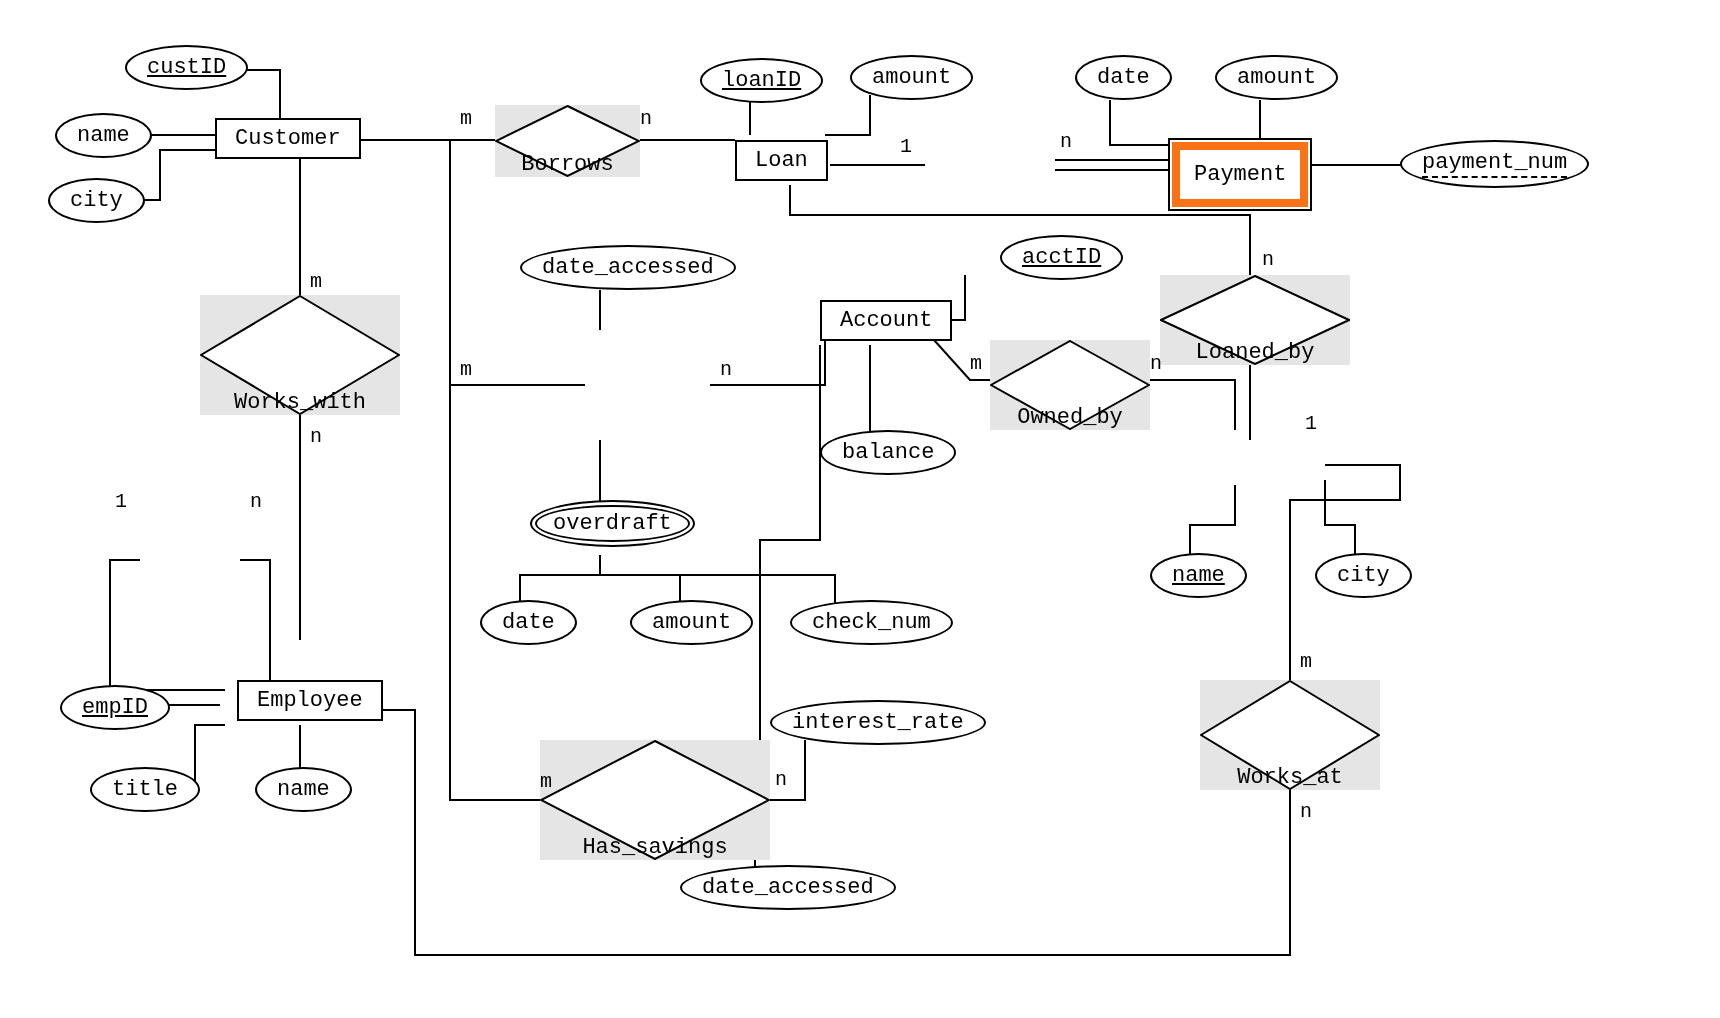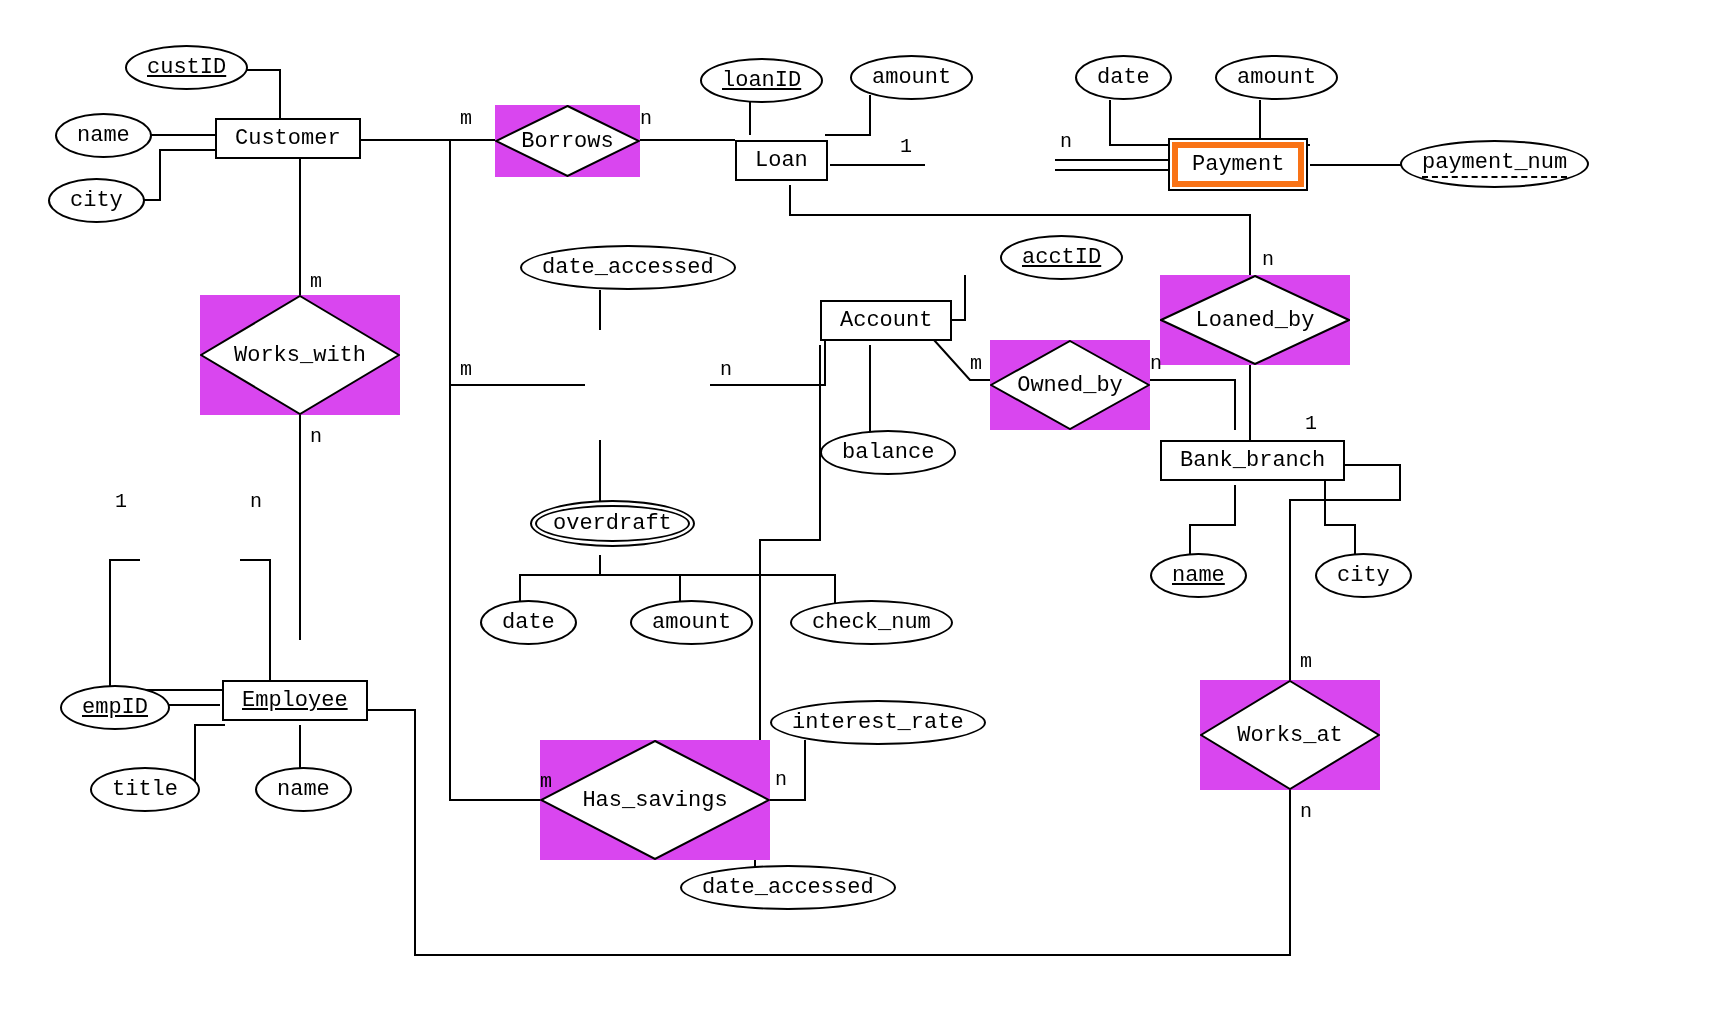--- a/index.html
+++ b/index.html
@@ -35,22 +35,22 @@
   }
   .entity {
     background: #fff;
     border: 2px solid #000;
     padding: 6px 18px;
   }
   .entity.weak {
     padding: 2px;
   }
   .entity.weak .inner {
-    border: 6px solid #f97316;
-    padding: 4px 14px;
+    border: 8px solid #f97316;
+    padding: 12px 14px;
   }
   .attr {
     background: #fff;
     border: 2px solid #000;
     border-radius: 50%;
     padding: 8px 20px;
   }
   .attr.key .txt { text-decoration: underline; }
   .attr.dkey .txt {
     border-bottom: 2px dashed #000;
@@ -59,21 +59,22 @@
   .attr.multi {
     padding: 3px;
     justify-content: flex-end;
   }
   .attr.multi .inner {
     border: 2px solid #000;
     border-radius: 50%;
     padding: 4px 16px;
   }
   .diamond {
-    background: #d946ef;
+    background: #e5e5e5;
+    align-items: flex-end;
   }
   .diamond svg {
     position: absolute;
     inset: 0;
     width: 100%;
     height: 100%;
     z-index: -1;
   }
   .cardlbl {
     position: absolute;
@@ -162,24 +163,21 @@
     </div>
 <div class="box entity" style="left:735px; top:140px;">
       <span class="txt">Loan</span>
     </div>
 <div class="box entity weak" style="left:1168px; top:138px;">
       <span class="inner"><span class="txt">Payment</span></span>
     </div>
 <div class="box entity" style="left:820px; top:300px;">
       <span class="txt">Account</span>
     </div>
-<div class="box entity" style="left:1160px; top:440px;">
-      <span class="txt">Bank_branch</span>
-    </div>
-<div class="box entity" style="left:222px; top:680px;text-decoration:underline;">
+<div class="box entity" style="left:237px; top:680px;">
       <span class="txt">Employee</span>
     </div>
 
 <div class="box diamond" style="left:495px; top:105px; width:145px; height:72px;">
   <svg viewBox="0 0 145 72" preserveAspectRatio="none">
         <polygon points="72.5,1 144,36 72.5,71 1,36" fill="#fff" stroke="#000" stroke-width="2"></polygon>
       </svg>
   <span class="txt">Borrows</span>
 </div>
 

